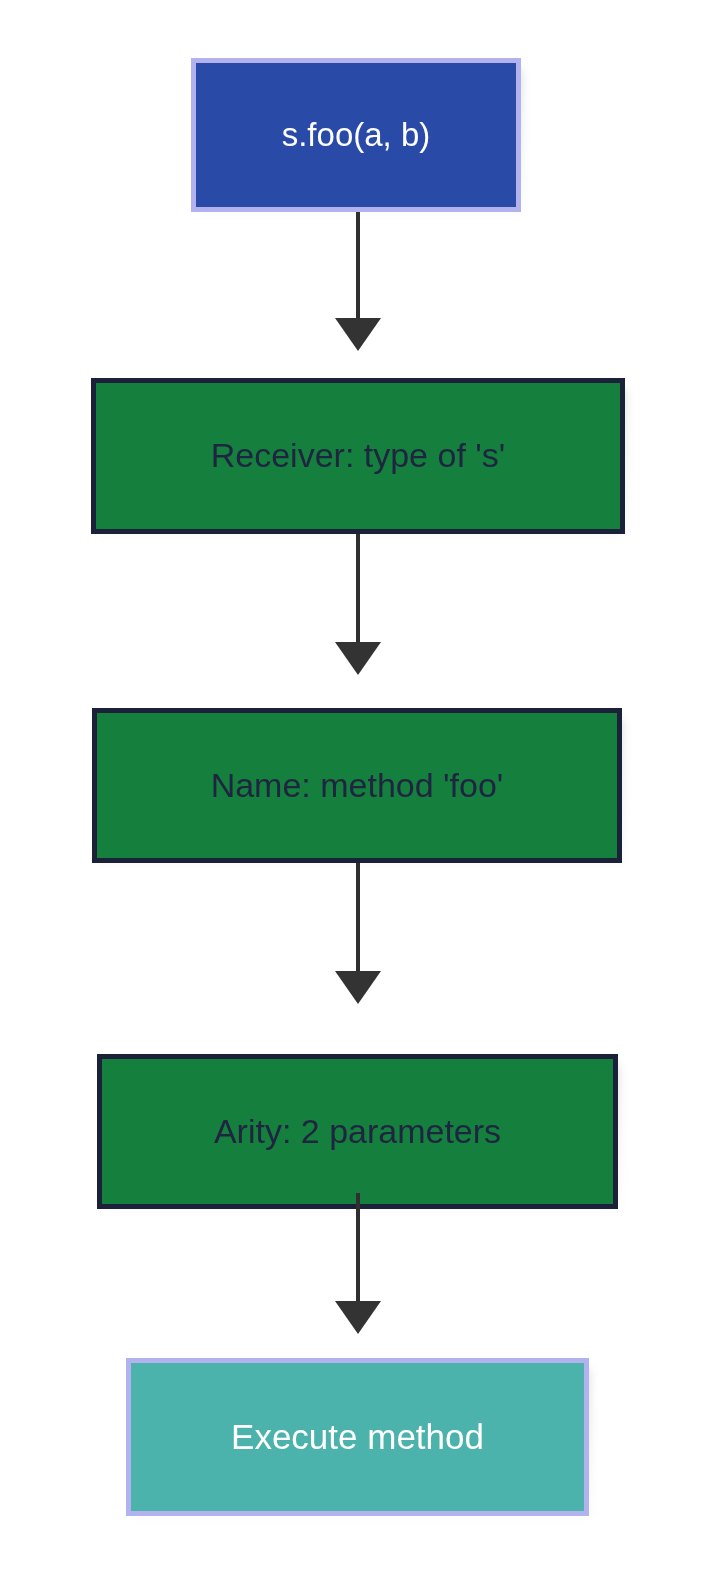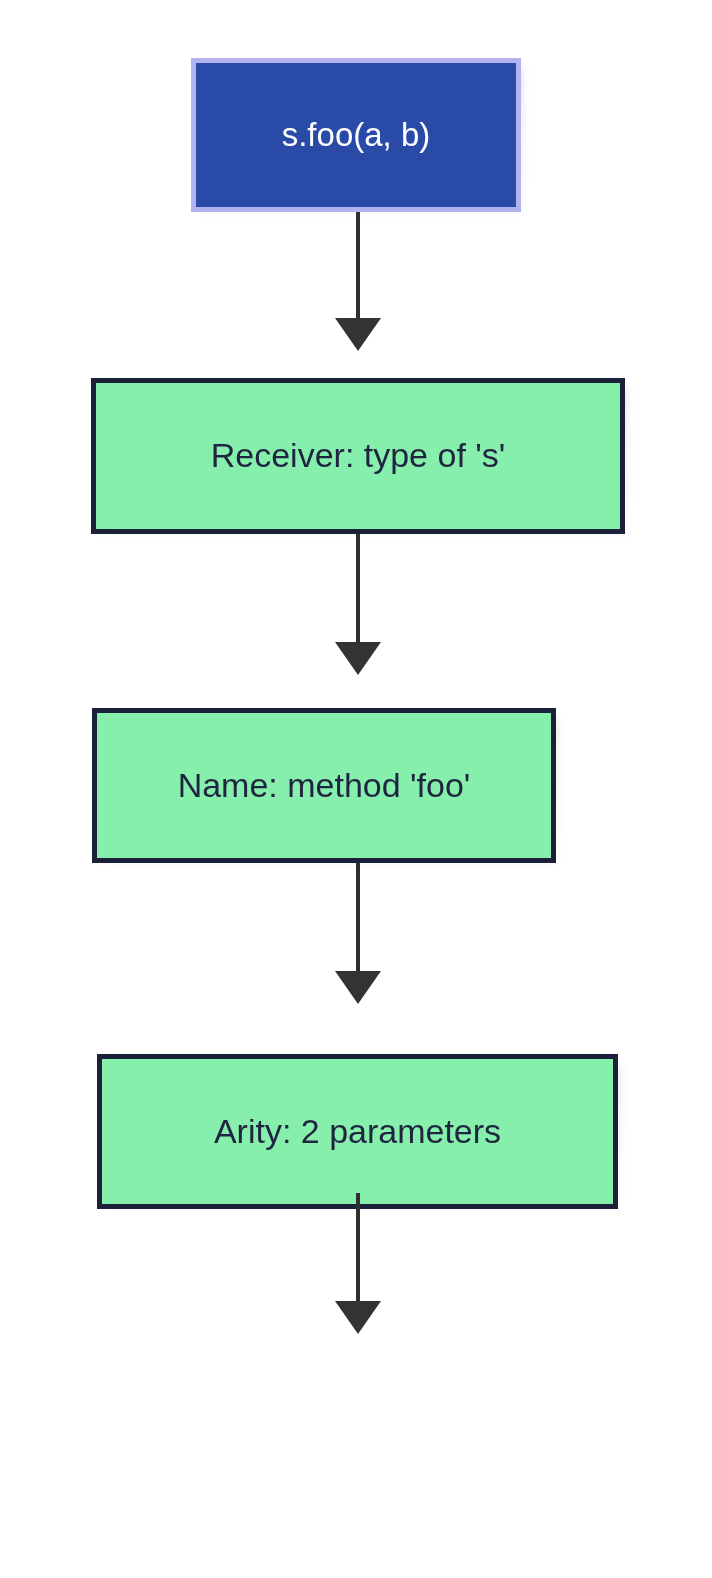--- a/index.html
+++ b/index.html
@@ -56,37 +56,37 @@
   
   .node-start {
     background: #2a4aa8;
     border: 5px solid #b2b2ef;
     color: #ffffff;
     font-size: 33px;
     justify-content: center;
   }
 
   .node-step {
-    background: #86efac;
+    background: #15803d;
     border: 5px solid #1b2139;
     color: #1f2440;
     font-size: 34px;
   }
 
   .node-end {
     background: #4cb3ac;
     border: 5px solid #b2b2ef;
     color: #ffffff;
     font-size: 35px;
   }
 
   
   #node-start     { left: 191px; top:   58px; width: 330px; height: 154px; }
   #node-receiver  { left:  91px; top:  378px; width: 534px; height: 156px; }
-  #node-name      { left:  92px; top:  708px; width: 464px; height: 155px; }
+  #node-name      { left:  92px; top:  708px; width: 530px; height: 155px; }
   #node-arity     { left:  97px; top: 1038px; width: 521px; height: 155px; margin-top: 16px; }
   #node-execute   { left: 126px; top: 1358px; width: 463px; height: 158px; }
 
   
   .connector {
     position: absolute;
     width: 4px;
     background: #2f2f2f;
     left: 356px;
   }
@@ -136,14 +136,17 @@
   <div class="connector" id="conn-3"></div>
   <div class="arrowhead" id="head-3"></div>
 
   <div class="node node-step" id="node-arity">
     <span class="node-label">Arity: 2 parameters</span>
   </div>
 
   <div class="connector" id="conn-4"></div>
   <div class="arrowhead" id="head-4"></div>
 
+  <div class="node node-end" id="node-execute">
+    <span class="node-label">Execute method</span>
+  </div>
 
 </div>
 
 </body></html>

